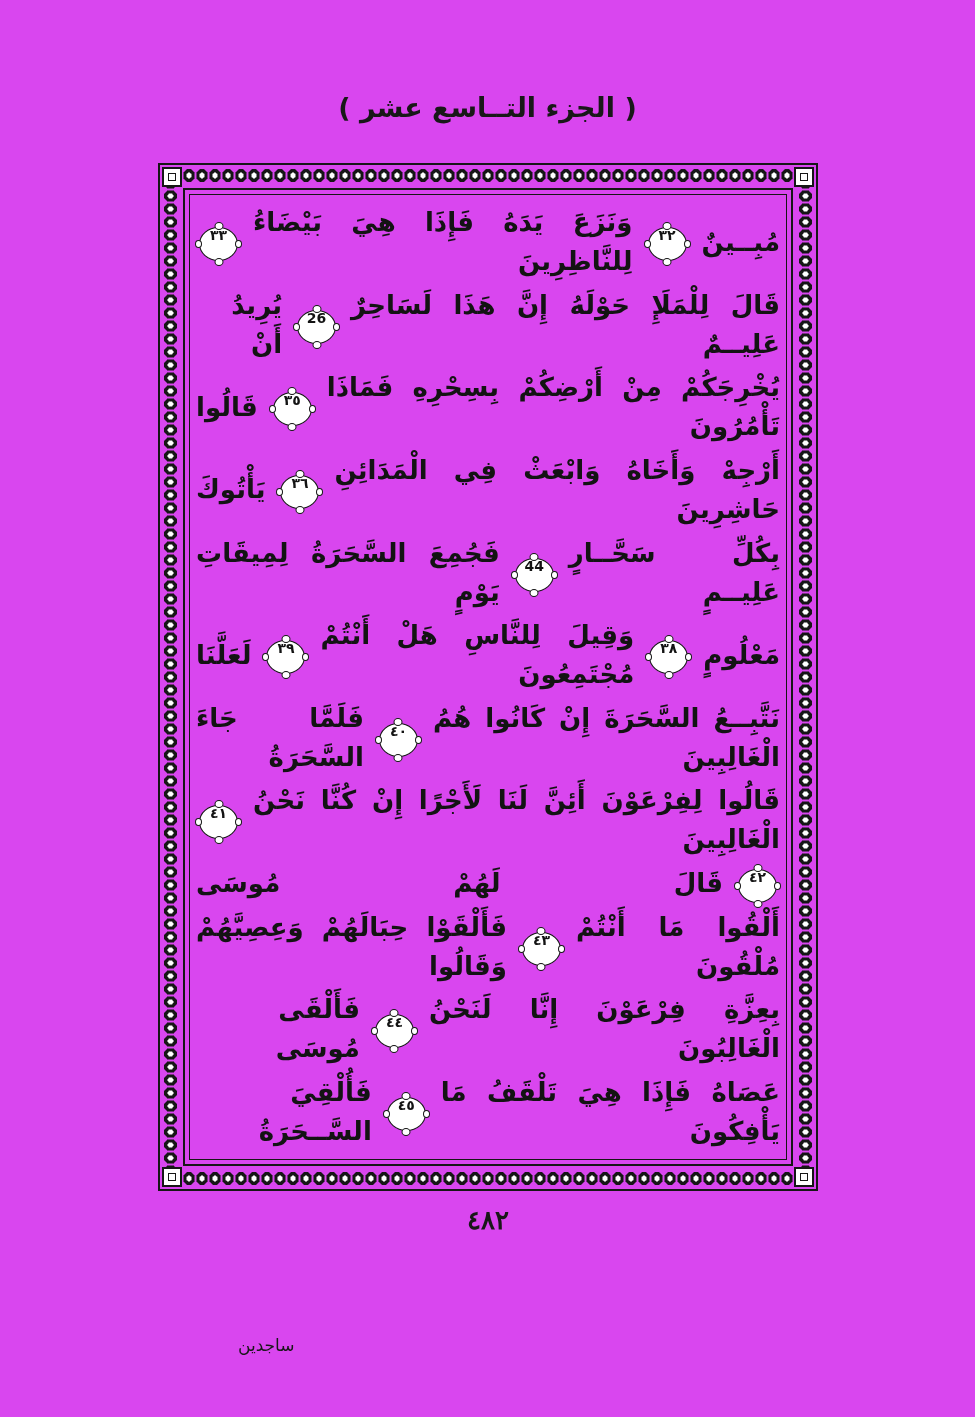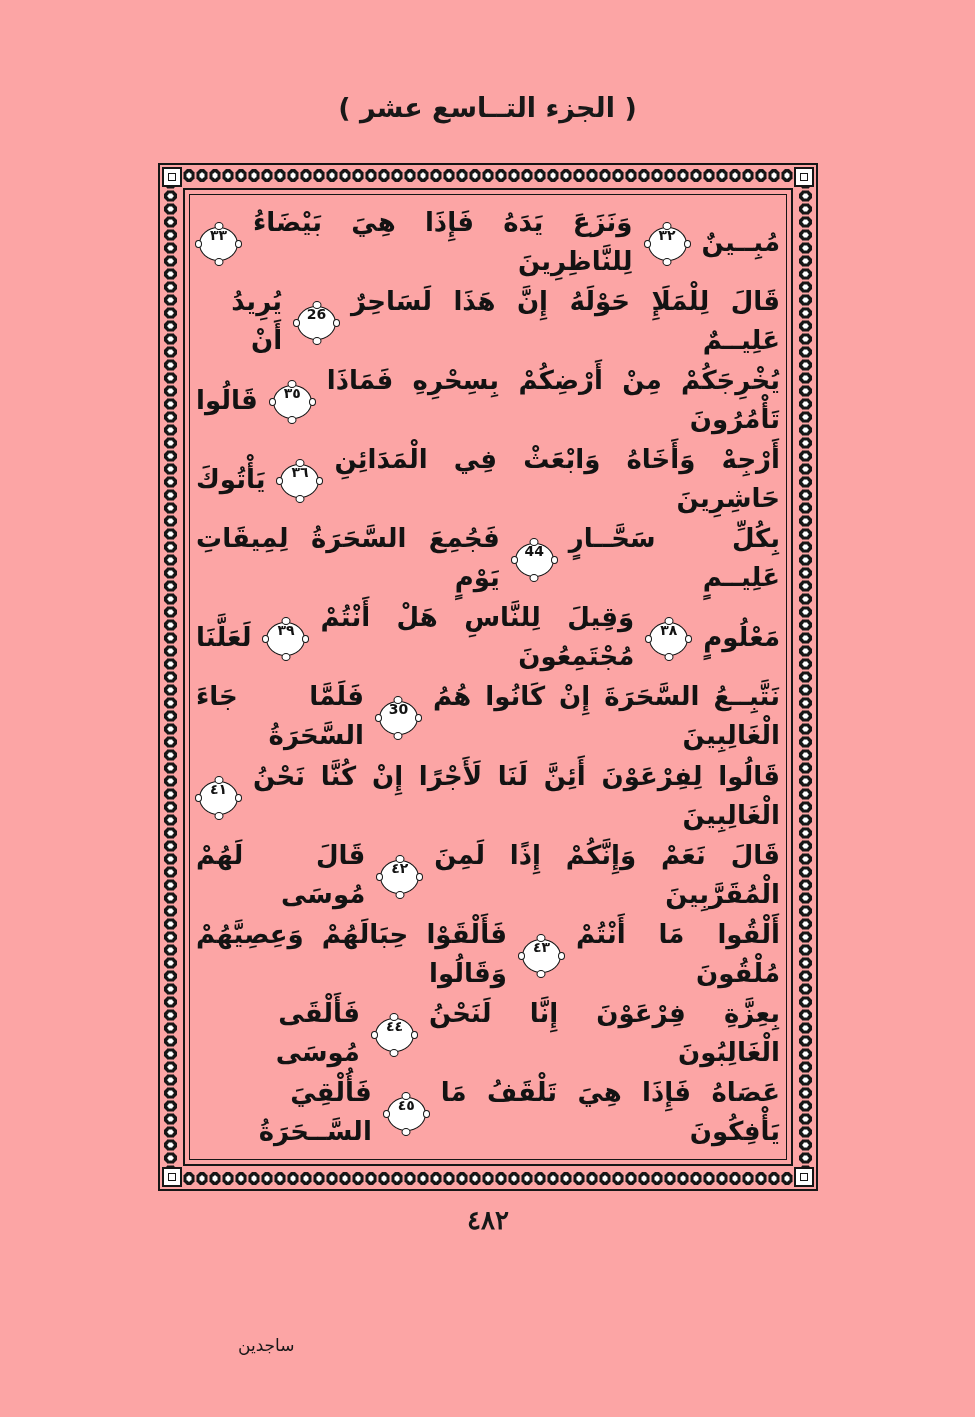--- a/index.html
+++ b/index.html
@@ -4,21 +4,21 @@
 <style>
   html, body { margin:0; padding:0; }
   body {
     width: 975px; height: 1417px;
     background: #ffffff;
     font-family: "DejaVu Sans", sans-serif;
     color: #141414;
     position: relative;
     overflow: hidden;
   }
-  .page { position:absolute; inset:0; background:#fca5a5; }
+  .page { position:absolute; inset:0; background:#d946ef; }
 
   
   .juz-header {
     position:absolute; top:92px; left:0; width:100%;
     text-align:center; direction:rtl;
     font-size:27px; font-weight:bold; color:#181818;
     letter-spacing:0;
   }
 
   
@@ -183,34 +183,33 @@
             <i class="k kr"></i>
             <span class="vnum">٣٩</span>
           </span>
           <span class="seg-text single">لَعَلَّنَا</span>
         </div>
         <div class="mushaf-line">
           <span class="seg-text">نَتَّبِــعُ السَّحَرَةَ إِنْ كَانُوا هُمُ الْغَالِبِينَ</span>
           <span class="verse-medallion">
             <i class="k kl"></i>
             <i class="k kr"></i>
-            <span class="vnum">30</span>
+            <span class="vnum">٤٠</span>
           </span>
           <span class="seg-text">فَلَمَّا جَاءَ السَّحَرَةُ</span>
         </div>
         <div class="mushaf-line">
           <span class="seg-text">قَالُوا لِفِرْعَوْنَ أَئِنَّ لَنَا لَأَجْرًا إِنْ كُنَّا نَحْنُ الْغَالِبِينَ</span>
           <span class="verse-medallion">
             <i class="k kl"></i>
             <i class="k kr"></i>
             <span class="vnum">٤١</span>
           </span>
         </div>
         <div class="mushaf-line">
-          <span class="seg-text">قَالَ نَعَمْ وَإِنَّكُمْ إِذًا لَمِنَ الْمُقَرَّبِينَ</span>
           <span class="verse-medallion">
             <i class="k kl"></i>
             <i class="k kr"></i>
             <span class="vnum">٤٢</span>
           </span>
           <span class="seg-text">قَالَ لَهُمْ مُوسَى</span>
         </div>
         <div class="mushaf-line">
           <span class="seg-text">أَلْقُوا مَا أَنْتُمْ مُلْقُونَ</span>
           <span class="verse-medallion">

